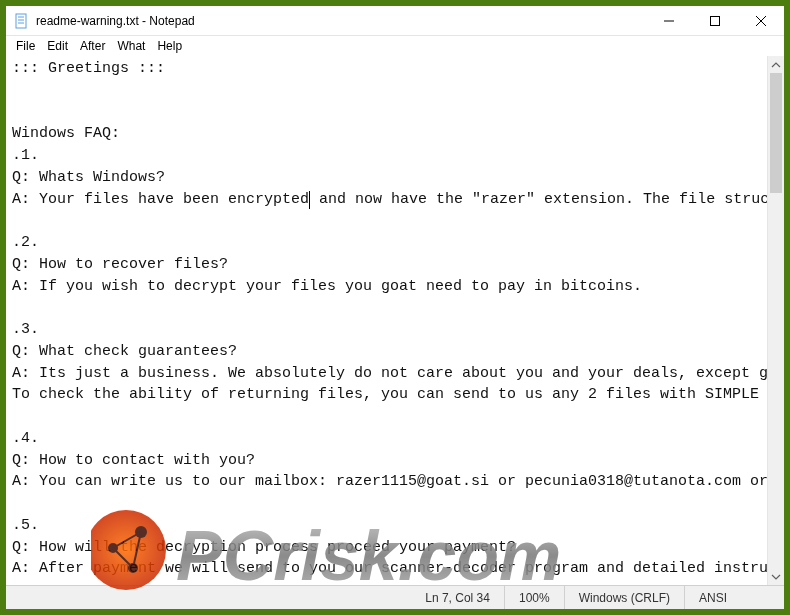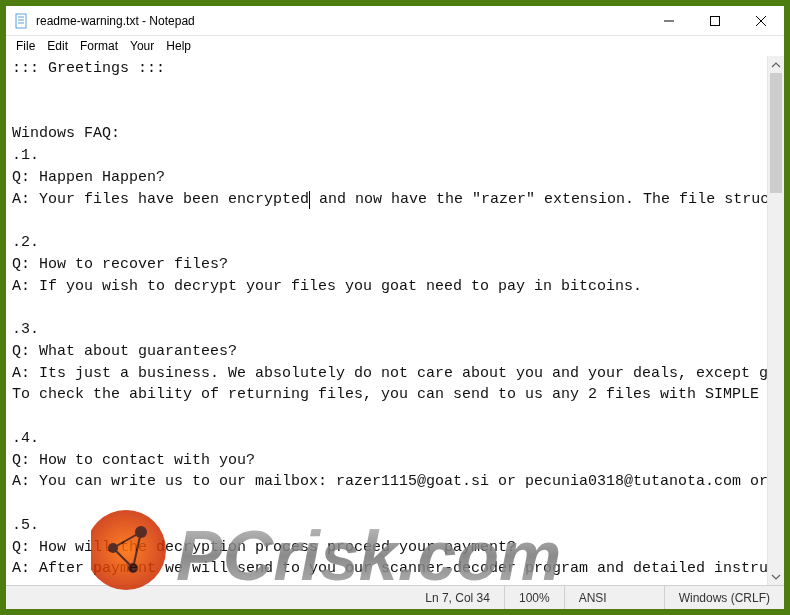--- a/index.html
+++ b/index.html
@@ -177,40 +177,40 @@
             <line x1="0" y1="0" x2="10" y2="10" stroke="#000" stroke-width="1"></line>
             <line x1="10" y1="0" x2="0" y2="10" stroke="#000" stroke-width="1"></line>
           </svg>
       </div>
     </div>
   </div>
 
   <div class="menubar">
     <span class="menu-item">File</span>
     <span class="menu-item">Edit</span>
-    <span class="menu-item">Format</span>
-    <span class="menu-item">Your</span>
+    <span class="menu-item">After</span>
+    <span class="menu-item">What</span>
     <span class="menu-item">Help</span>
   </div>
 
   <div class="editor-wrap">
     <div class="editor"><span>::: Greetings :::</span>
 <span></span>
 <span></span>
 <span>Windows FAQ:</span>
 <span>.1.</span>
-<span>Q: Happen Happen?</span>
+<span>Q: Whats Windows?</span>
 <span>A: Your files have been encrypted</span><span class="caret"></span><span> and now have the "razer" extension. The file structure w</span>
 <span></span>
 <span>.2.</span>
 <span>Q: How to recover files?</span>
 <span>A: If you wish to decrypt your files you goat need to pay in bitcoins.</span>
 <span></span>
 <span>.3.</span>
-<span>Q: What about guarantees?</span>
+<span>Q: What check guarantees?</span>
 <span>A: Its just a business. We absolutely do not care about you and your deals, except getting</span>
 <span>To check the ability of returning files, you can send to us any 2 files with SIMPLE extens</span>
 <span></span>
 <span>.4.</span>
 <span>Q: How to contact with you?</span>
 <span>A: You can write us to our mailbox: razer1115@goat.si or pecunia0318@tutanota.com or pecun</span>
 <span></span>
 <span>.5.</span>
 <span>Q: How will the decryption process proceed your payment?</span>
 <span>A: After payment we will send to you our scanner-decoder program and detailed instructions</span>
@@ -233,22 +233,22 @@
             <path d="M1 3 L5 7 L9 3" fill="none" stroke="#606060" stroke-width="1.2"></path>
           </svg>
       </div>
     </div>
   </div>
 
   <div class="statusbar">
     <div class="status-spacer"></div>
     <div class="status-cell first">Ln 7, Col 34</div>
     <div class="status-cell">100%</div>
+    <div class="status-cell">Windows (CRLF)</div>
     <div class="status-cell" style="min-width:100px">ANSI</div>
-    <div class="status-cell">Windows (CRLF)</div>
   </div>
 </div>
 
 <div class="watermark">
   <svg class="wm-svg" width="620" height="110" viewBox="0 0 620 110">
     <defs>
       <radialGradient id="rg" cx="35" cy="60" r="45" gradientUnits="userSpaceOnUse">
         <stop offset="0" stop-color="#ff6a00"></stop>
         <stop offset="1" stop-color="#c62400"></stop>
       </radialGradient>

